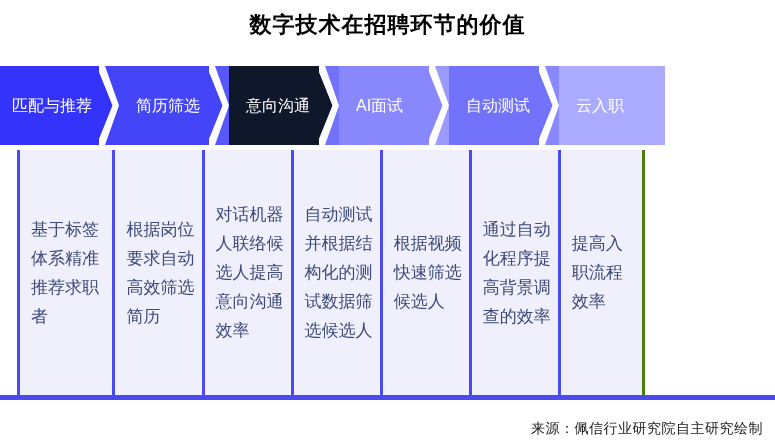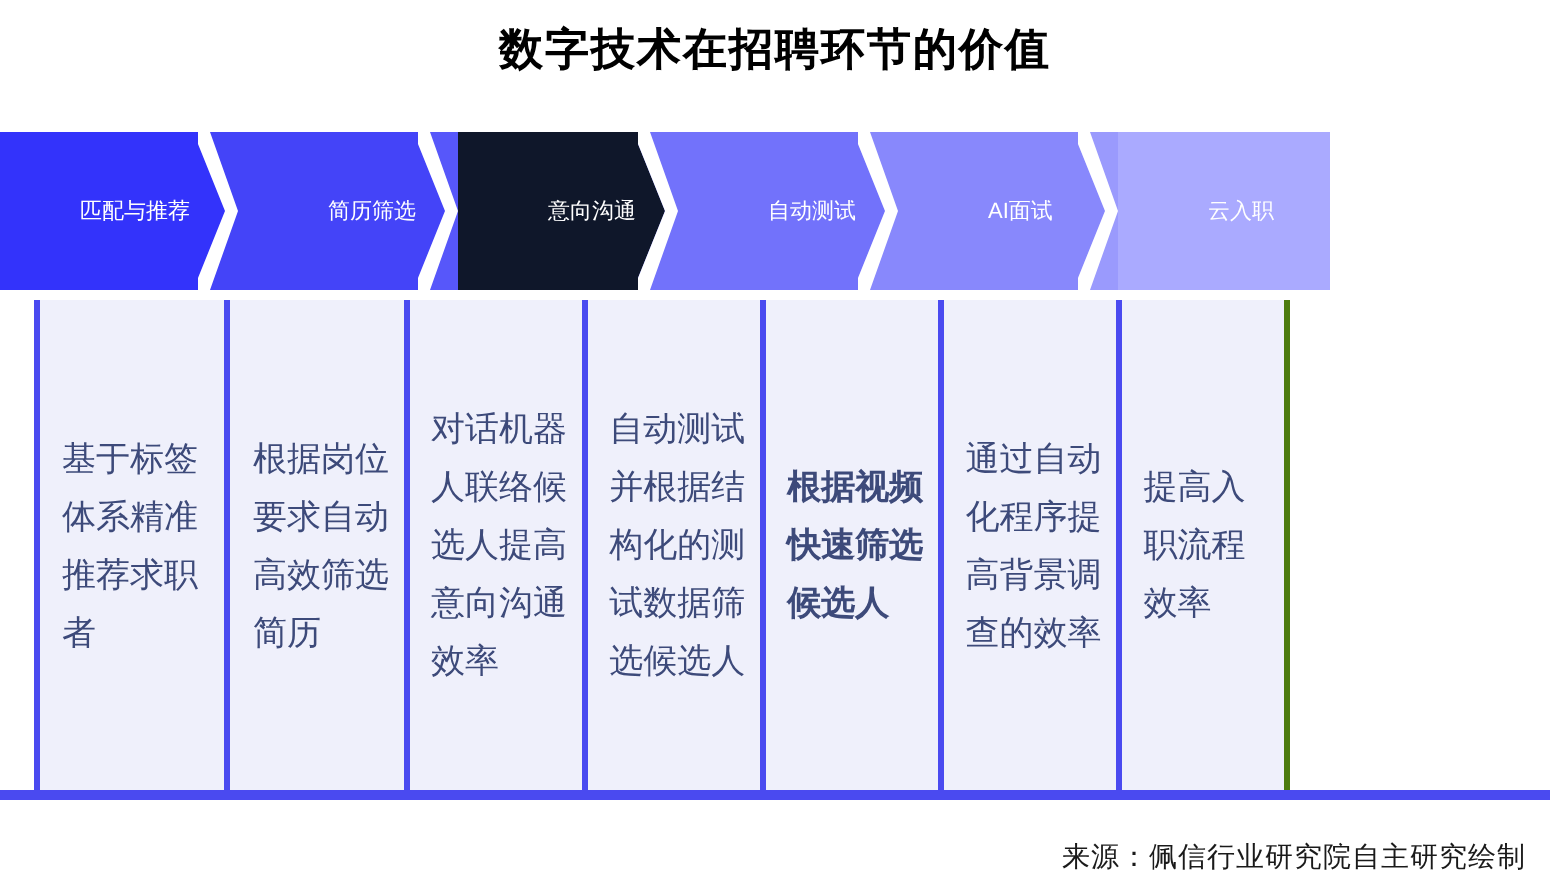--- a/index.html
+++ b/index.html
@@ -40,26 +40,25 @@
   }
   .chev {
     position: relative;
     height: 79px;
     display: flex;
     align-items: center;
     box-sizing: border-box;
   }
   .chev-label {
     color: #ffffff;
-    font-size: 11px;
+    font-size: 16px;
     line-height: 18px;
     white-space: nowrap;
     position: relative;
     z-index: 2;
-    margin-left: 28px;
   }
   
   .chev .notch {
     position: absolute;
     right: -1px;
     top: 0;
     width: 20px;
     height: 79px;
     z-index: 3;
     pointer-events: none;
@@ -143,34 +142,34 @@
     </div>
     <div class="chev" style="background: #0f172a; width: 110px; padding-left: 18px;">
       <span class="chev-label">意向沟通</span>
       <span class="notch">
         <svg width="20" height="79" viewBox="0 0 20 79">
           <path d="M0 0 L20 0 L20 79 L0 79 L0 73 L13.5 39.5 L0 6 Z" fill="#7272fb"></path>
           <path d="M0 0 L6 0 L20 39.5 L6 79 L0 79 L0 73 L13.5 39.5 L0 6 Z" fill="#ffffff"></path>
         </svg>
       </span>
     </div>
+    <div class="chev" style="background: rgb(136, 136, 252); width: 110px; padding-left: 18px;">
+      <span class="chev-label">AI面试</span>
+      <span class="notch">
+        <svg width="20" height="79" viewBox="0 0 20 79">
+          <path d="M0 0 L20 0 L20 79 L0 79 L0 73 L13.5 39.5 L0 6 Z" fill="#9a9afd"></path>
+          <path d="M0 0 L6 0 L20 39.5 L6 79 L0 79 L0 73 L13.5 39.5 L0 6 Z" fill="#ffffff"></path>
+        </svg>
+      </span>
+    </div>
     <div class="chev" style="background: rgb(114, 114, 251); width: 110px; padding-left: 18px;">
       <span class="chev-label">自动测试</span>
       <span class="notch">
         <svg width="20" height="79" viewBox="0 0 20 79">
           <path d="M0 0 L20 0 L20 79 L0 79 L0 73 L13.5 39.5 L0 6 Z" fill="#8888fc"></path>
-          <path d="M0 0 L6 0 L20 39.5 L6 79 L0 79 L0 73 L13.5 39.5 L0 6 Z" fill="#ffffff"></path>
-        </svg>
-      </span>
-    </div>
-    <div class="chev" style="background: rgb(136, 136, 252); width: 110px; padding-left: 18px;">
-      <span class="chev-label">AI面试</span>
-      <span class="notch">
-        <svg width="20" height="79" viewBox="0 0 20 79">
-          <path d="M0 0 L20 0 L20 79 L0 79 L0 73 L13.5 39.5 L0 6 Z" fill="#9a9afd"></path>
           <path d="M0 0 L6 0 L20 39.5 L6 79 L0 79 L0 73 L13.5 39.5 L0 6 Z" fill="#ffffff"></path>
         </svg>
       </span>
     </div>
     <div class="chev" style="background: rgb(170, 170, 255); width: 107px; padding-left: 18px;">
       <span class="chev-label">云入职</span>
     </div>
   </div>
 
 <div class="panels">
@@ -179,21 +178,21 @@
     </div>
     <div class="panel" style="width: 110px;">
       <div class="panel-text">根据岗位要求自动高效筛选简历</div>
     </div>
     <div class="panel" style="width: 110px;">
       <div class="panel-text">对话机器人联络候选人提高意向沟通效率</div>
     </div>
     <div class="panel" style="width: 110px;">
       <div class="panel-text">自动测试并根据结构化的测试数据筛选候选人</div>
     </div>
-    <div class="panel" style="width: 110px; font-weight: bold;">
+    <div class="panel" style="width: 110px;">
       <div class="panel-text">根据视频快速筛选候选人</div>
     </div>
     <div class="panel" style="width: 110px;">
       <div class="panel-text">通过自动化程序提高背景调查的效率</div>
     </div>
     <div class="panel" style="width: 107px;">
       <div class="panel-text">提高入职流程效率</div>
     </div>
   </div>
 

